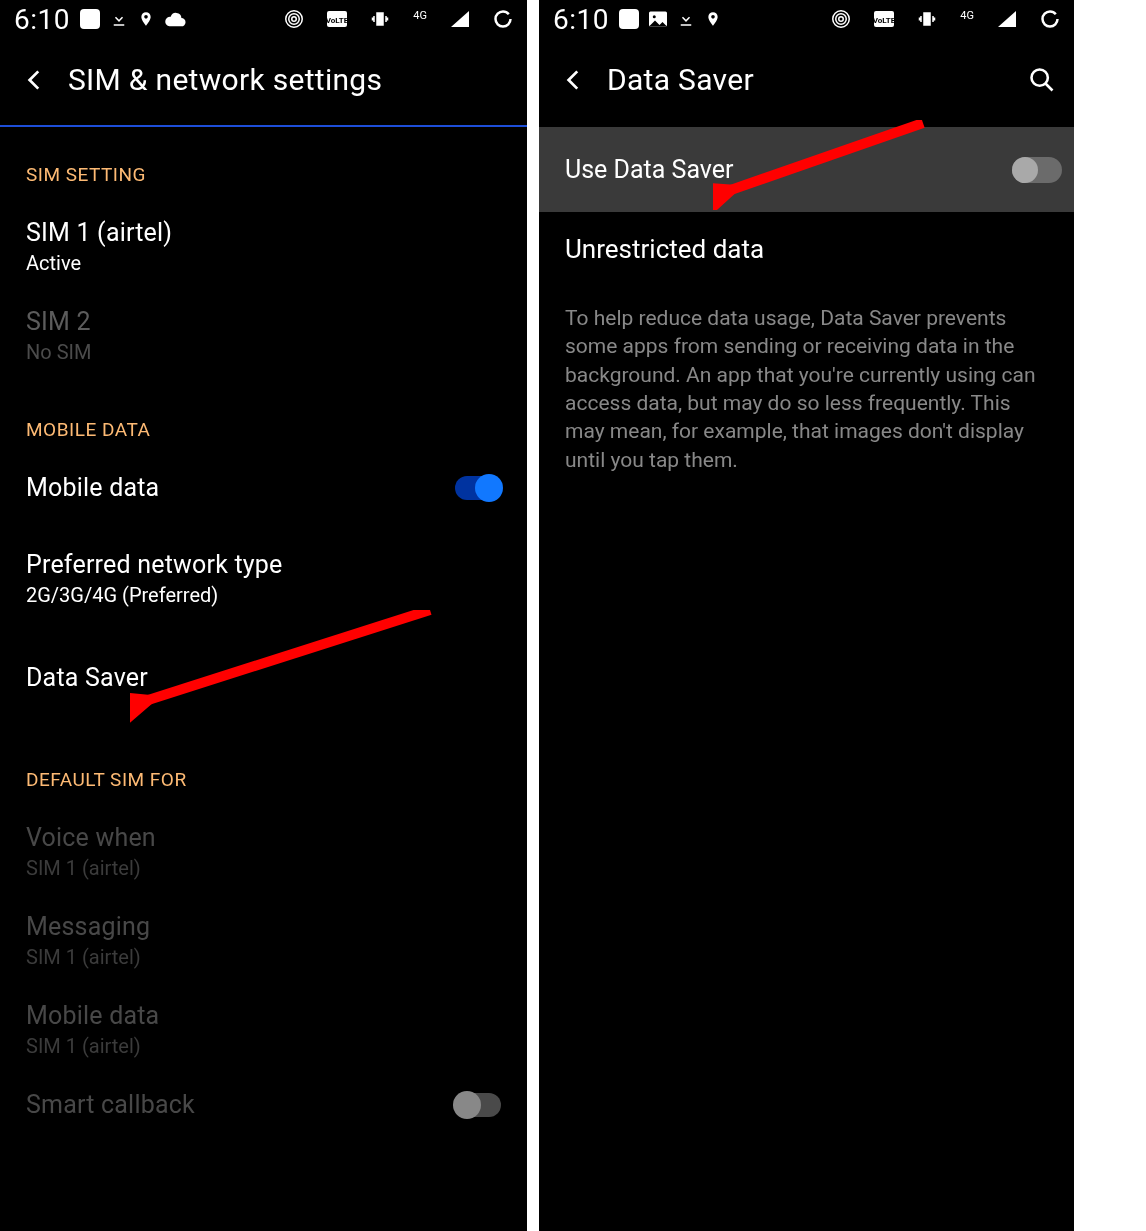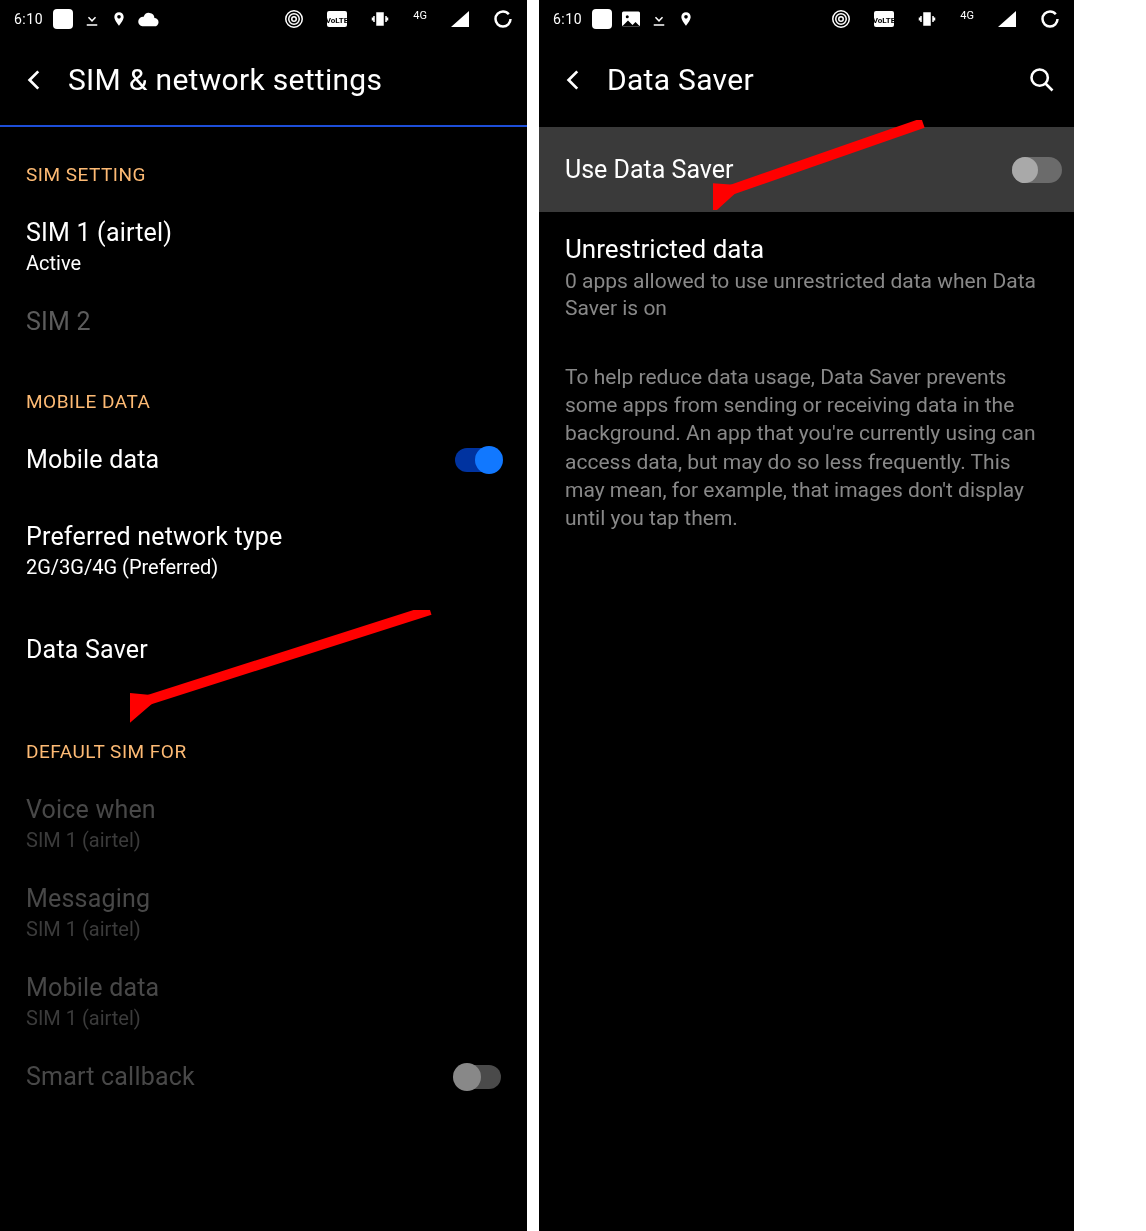--- a/index.html
+++ b/index.html
@@ -25,21 +25,21 @@
     .statusbar {
       height: 38px;
       display: flex;
       align-items: center;
       justify-content: space-between;
       padding: 0 14px;
       font-size: 20px;
     }
     .sb-left { display: flex; align-items: center; gap: 10px; }
     .sb-right { display: flex; align-items: center; gap: 24px; }
-    .clock { font-size: 14px; letter-spacing: 0.5px; }
+    .clock { font-size: 28px; letter-spacing: 0.5px; }
     .white-square { width: 20px; height: 20px; background: #fff; border-radius: 4px; }
     .icon { display: inline-flex; align-items: center; justify-content: center; }
     
     .header {
       display: flex;
       align-items: center;
       padding: 24px 18px 28px 22px;
       gap: 20px;
       border-bottom: 2px solid #1d4ed8;
     }
@@ -174,20 +174,21 @@
   <div class="content">
     <div class="section-header">SIM SETTING</div>
 
     <div class="item">
       <div class="title">SIM 1  (airtel)</div>
       <div class="subtitle">Active</div>
     </div>
 
     <div class="item dim">
       <div class="title">SIM 2</div>
+      <div class="subtitle">No SIM</div>
     </div>
 
     <div class="section-header">MOBILE DATA</div>
 
     <div class="item row">
       <div class="title">Mobile data</div>
       <div class="toggle"></div>
     </div>
 
     <div class="item" style="padding-top:30px">
@@ -305,21 +306,20 @@
     </span>
   </div>
 
   <div class="ds-row">
     <span class="label">Use Data Saver</span>
     <div class="toggle off2"></div>
   </div>
 
   <div class="ds-desc">
     <div class="t">Unrestricted data</div>
-    <div class="s">0 apps allowed to use unrestricted data when Data Saver is on</div>
   </div>
 
   <div class="ds-help">To help reduce data usage, Data Saver prevents some apps from sending or receiving data in the background. An app that you're currently using can access data, but may do so less frequently. This may mean, for example, that images don't display until you tap them.</div>
 
   <div class="arrow" style="left:174px;top:120px">
     <svg width="220" height="90" viewBox="0 0 220 90">
       <defs>
         <marker id="ah2" markerWidth="12" markerHeight="12" refX="2" refY="6" orient="auto">
           <path d="M0 6 L14 0 L10 6 L14 12 Z" fill="#ff0000"></path>
         </marker>

